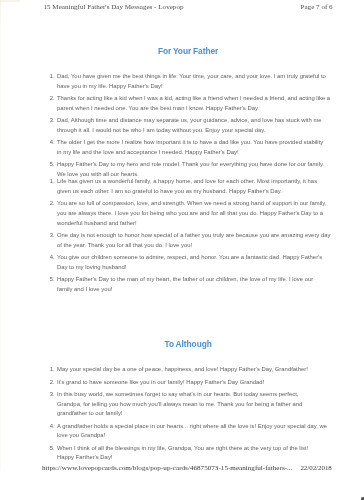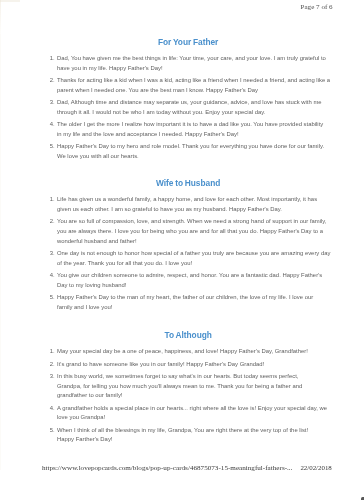--- a/index.html
+++ b/index.html
@@ -15,21 +15,21 @@
 
   .hdr { position:absolute; top:2.6px; left:0; width:364px; height:10px; }
   .hdr span { font-family:"Liberation Serif", serif; font-size:7.1px; color:#4f4f4f;
               white-space:nowrap; }
   .hdr-l { position:absolute; left:43.5px; top:0; }
   .hdr-r { position:absolute; left:300.5px; top:0; }
 
   .content { position:absolute; left:40px; top:29.4px; width:295px; }
 
   h2.sec { font-size:8.35px; font-weight:bold; color:#4a90cc; text-align:center;
-           margin:7px; padding:0.7px 0 0 5.3px; line-height:10px;
+           margin:16px; padding:0.7px 0 0 5.3px; line-height:10px;
            font-family:"Liberation Sans", sans-serif; letter-spacing:-0.02px; word-spacing:-0.55px; }
 
   ol { margin:0; padding:0; list-style:none; counter-reset:msg; }
   li { position:relative; font-size:5.9px; line-height:9.8px; color:#5e5e5e;
        padding-left:17px; margin:0 0 2.4px 0;
        text-align:left; }
   li:before { counter-increment:msg; content:counter(msg) "."; position:absolute;
               left:9.8px; top:0; color:#5e5e5e; font-size:5.9px; }
 
   .sec-block { position:absolute; left:0; width:291px; }
@@ -49,37 +49,37 @@
   .corner-mark { position:absolute; right:0; bottom:0; width:3px; height:3px;
                  background:#3b3b3b; border-radius:50% 0 0 0; opacity:.85; }
   .ftr-l { position:absolute; left:42px; top:0; }
   .ftr span.ftr-r { position:absolute; left:300.4px; top:0; font-size:6.9px; }
 </style>
 </head>
 <body>
 
 <div class="page">
   <div class="hdr">
+    <span class="hdr-l">15 Meaningful Father's Day Messages - Lovepop</span>
     <span class="hdr-r">Page 7 of 6</span>
   </div>
   <div class="content" id="content">
       <div class="sec-block" style="top: 0px;">
         <h2 class="sec">For Your Father</h2>
         <div class="listwrap">
           <ol>
             <li>Dad, You have given me the best things in life: Your time, your care, and your love. I am truly grateful to have you in my life. Happy Father's Day!</li>
             <li>Thanks for acting like a kid when I was a kid, acting like a friend when I needed a friend, and acting like a parent when I needed one. You are the best man I know. Happy Father's Day</li>
             <li>Dad, Although time and distance may separate us, your guidance, advice, and love has stuck with me through it all. I would not be who I am today without you. Enjoy your special day.</li>
             <li>The older I get the more I realize how important it is to have a dad like you. You have provided stability<br>in my life and the love and acceptance I needed. Happy Father's Day!</li>
             <li>Happy Father's Day to my hero and role model. Thank you for everything you have done for our family. We love you with all our hearts.</li>
           </ol>
         </div>
       </div>
       <div class="sec-block" style="top: 141.3px;">
-        <h2 class="sec">Wife to Husband</h2>
         <div class="listwrap">
           <ol>
             <li>Life has given us a wonderful family, a happy home, and love for each other. Most importantly, it has given us each other. I am so grateful to have you as my husband. Happy Father's Day.</li>
             <li>You are so full of compassion, love, and strength. When we need a strong hand of support in our family, you are always there. I love you for being who you are and for all that you do. Happy Father's Day to a wonderful husband and father!</li>
             <li>One day is not enough to honor how special of a father you truly are because you are amazing every day of the year. Thank you for all that you do. I love you!</li>
             <li>You give our children someone to admire, respect, and honor. You are a fantastic dad. Happy Father's Day to my loving husband!</li>
             <li>Happy Father's Day to the man of my heart, the father of our children, the love of my life. I love our<br>family and I love you!</li>
           </ol>
         </div>
       </div>

